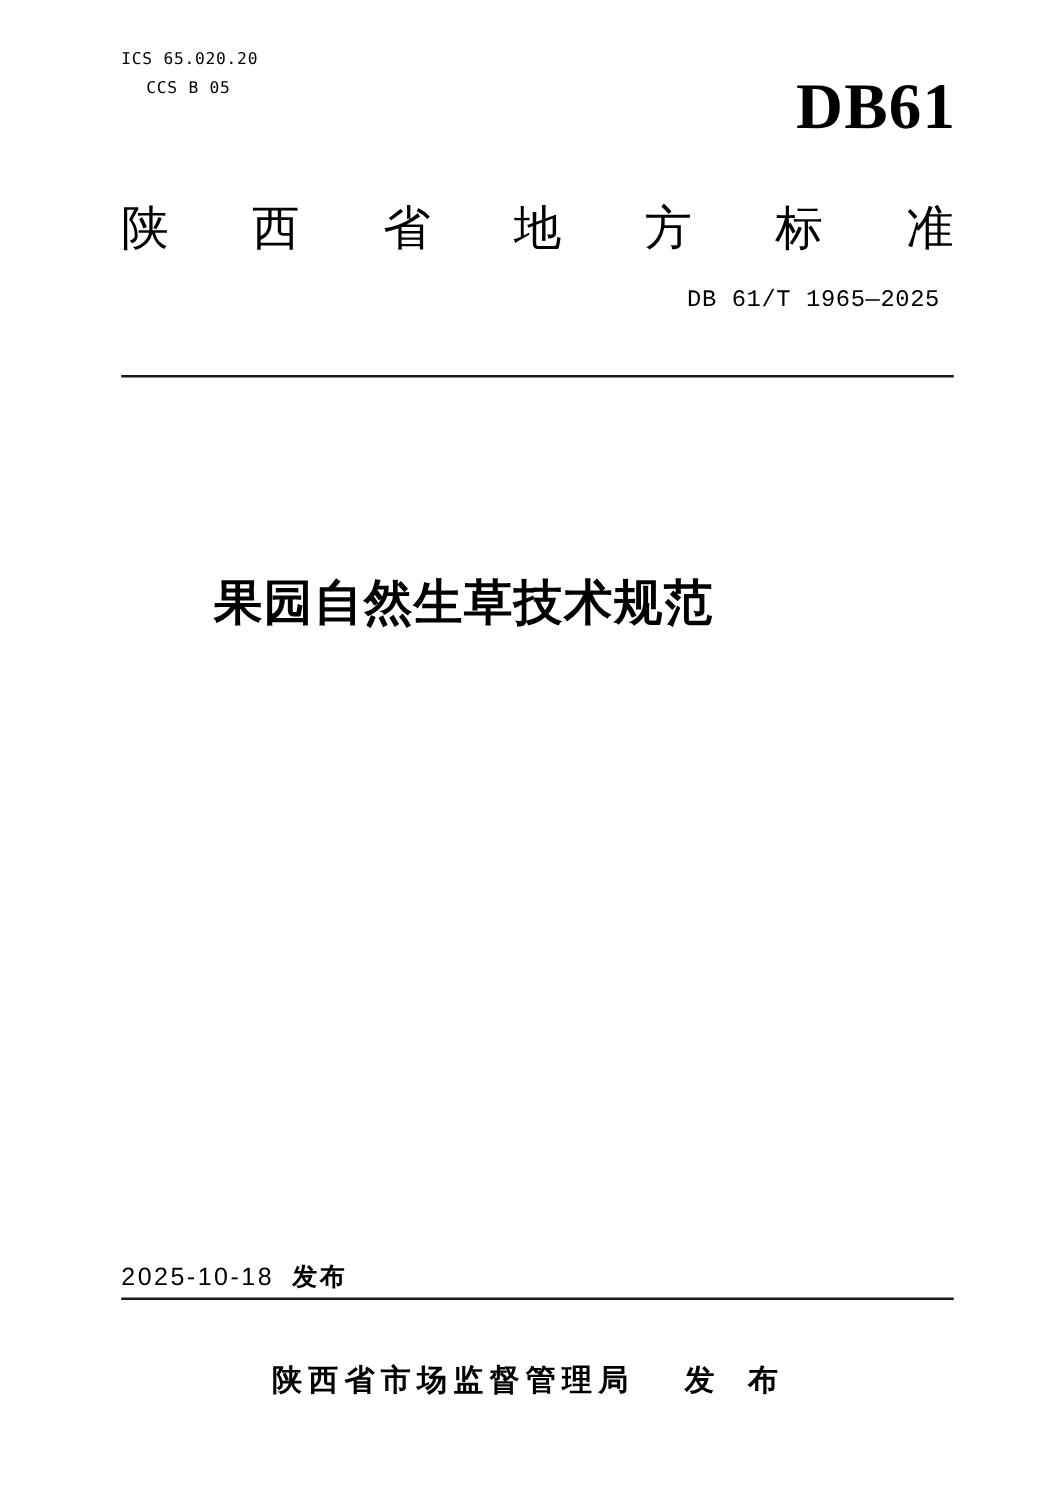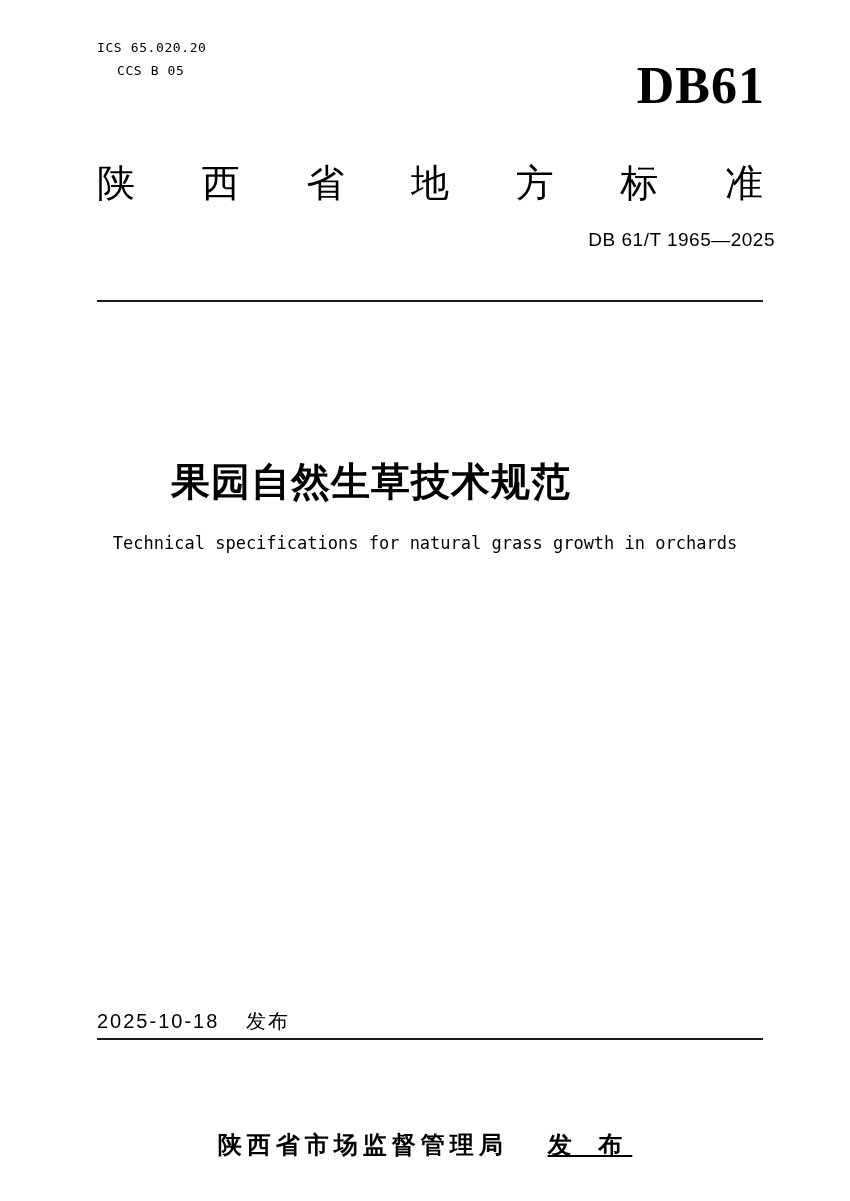--- a/index.html
+++ b/index.html
@@ -47,22 +47,22 @@
     width: 666px;
     display: flex;
     justify-content: space-between;
     font-size: 38px;
     font-weight: 400;
     line-height: 1.15;
   }
   
   .standard-number {
     position: absolute;
-    right: 75px; top: 229px;
-    font-family: Liberation Sans, sans-serif;
+    right: 98px; top: 229px;
+    font-family: Liberation Mono, monospace;
     font-size: 19px;
     letter-spacing: 0.5px;
   }
   
   .rule {
     position: absolute;
     left: 97px;
     width: 666px;
     height: 2px;
     background: #1a1a1a;
@@ -93,34 +93,34 @@
     left: 97px; top: 1008px;
     width: 666px;
     display: flex;
     justify-content: space-between;
     align-items: baseline;
     font-size: 20px;
     font-weight: 500;
   }
   .date-item { white-space: nowrap; }
   .date-text { letter-spacing: 2px; }
-  .date-label { margin-left: 21px; letter-spacing: 2px; }
+  .date-label { margin-left: 9px; letter-spacing: 2px; font-weight: bold; }
   
   .publisher-row {
     position: absolute;
     left: 0; top: 1088px;
     width: 850px;
     display: flex;
     justify-content: center;
     align-items: baseline;
     font-size: 24px;
     font-weight: 700;
   }
-  .publisher-name { letter-spacing: 5px; margin-top: 41px; }
-  .publish-label { margin-left: 40px; letter-spacing: 10px; white-space: pre; text-decoration: underline; }
+  .publisher-name { letter-spacing: 5px; }
+  .publish-label { margin-left: 40px; letter-spacing: 10px; white-space: pre; }
 </style>
 </head>
 <body>
 
 <div class="page">
 
   <div class="ics-code">ICS 65.020.20</div>
   <div class="ccs-code">CCS B 05</div>
 
   <div class="db-logo">DB61</div>
@@ -133,21 +133,20 @@
     <span>方</span>
     <span>标</span>
     <span>准</span>
   </div>
 
   <div class="standard-number">DB 61/T 1965—2025</div>
 
   <div class="rule rule-top"></div>
 
   <div class="doc-title">果园自然生草技术规范</div>
-  <div class="doc-title-en">Technical specifications for natural grass growth in orchards</div>
 
   <div class="dates-row">
     <div class="date-item">
       <span class="date-text">2025-10-18</span>
       <span class="date-label">发布</span>
     </div>
   </div>
 
   <div class="rule rule-bottom"></div>
 

